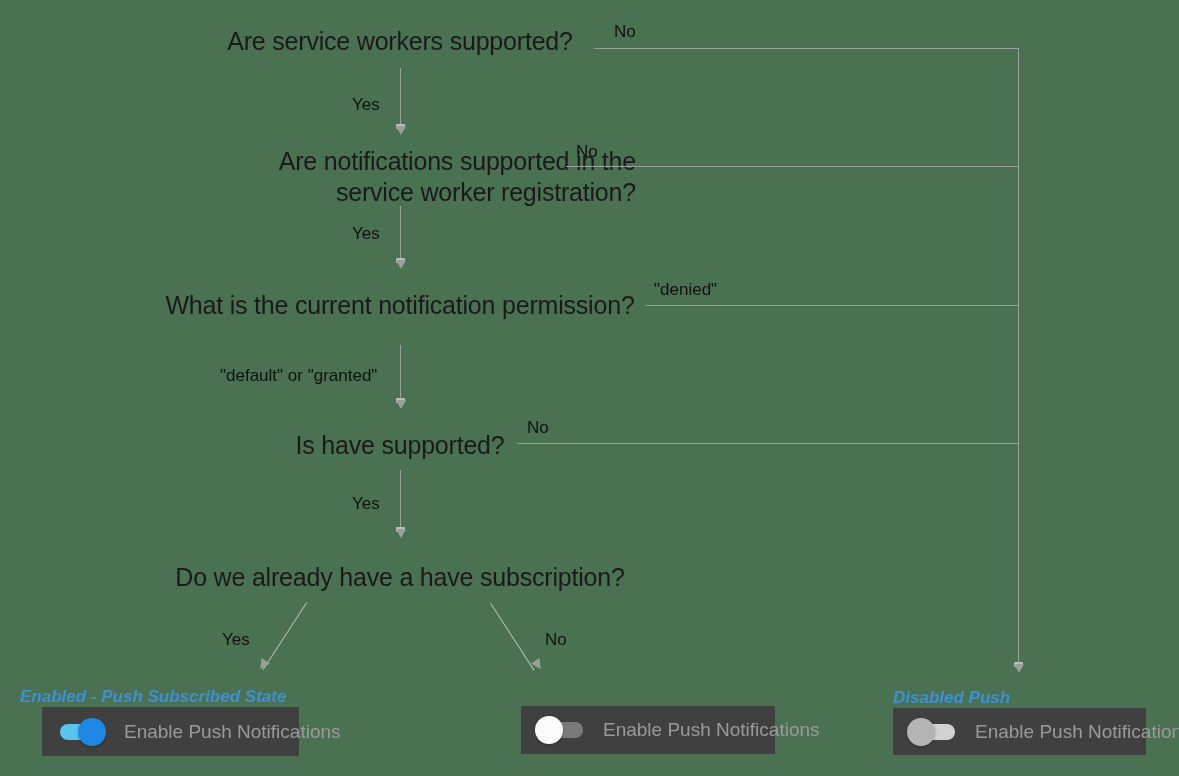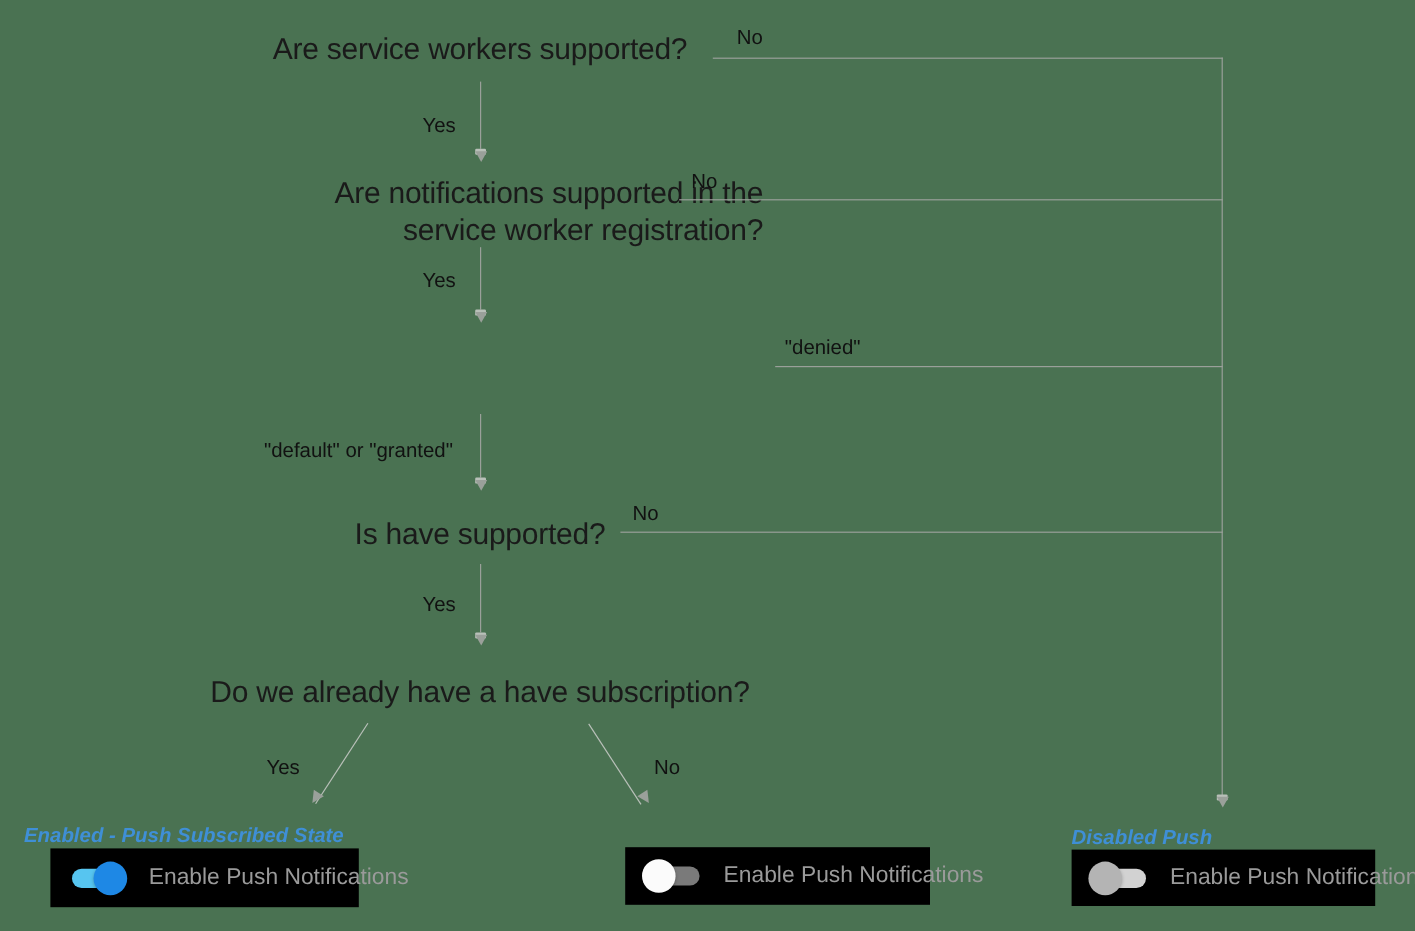--- a/index.html
+++ b/index.html
@@ -61,21 +61,21 @@
     position:absolute;
     color:#3f8fd6;
     font-size:17px;
     font-style:italic;
     font-weight:700;
     white-space:nowrap;
   }
 
   .card{
     position:absolute;
-    background:#000000;
+    background:#404040;
     display:flex;
     align-items:center;
     box-sizing:border-box;
   }
   .toggle{
     position:relative;
     flex:0 0 auto;
     width:44px;height:16px;
     border-radius:9px;
     margin-left:18px;
@@ -119,20 +119,21 @@
   <div class="node two-line" style="left:196px;top:146px;width:440px;text-align:right;">Are notifications supported in the service worker registration?</div>
 
   <div class="hline" style="left:566px;top:166px;width:453px;"></div>
   <div class="edge-label" style="left:576px;top:142px;">No</div>
 
   <div class="vline" style="left:400px;top:206px;height:52px;"></div>
   <div class="arrow-cap" style="left:396px;top:258px;"></div>
   <div class="arrow-down" style="left:396px;top:260px;"></div>
   <div class="edge-label" style="left:352px;top:224px;">Yes</div>
 
+  <div class="node" style="left:120px;top:290px;width:560px;">What is the current notification permission?</div>
 
   <div class="hline" style="left:646px;top:305px;width:373px;"></div>
   <div class="edge-label" style="left:654px;top:280px;">"denied"</div>
 
   <div class="vline" style="left:400px;top:345px;height:53px;"></div>
   <div class="arrow-cap" style="left:396px;top:398px;"></div>
   <div class="arrow-down" style="left:396px;top:400px;"></div>
   <div class="edge-label" style="left:220px;top:366px;">"default" or "granted"</div>
 
   <div class="node" style="left:250px;top:430px;width:300px;">Is have supported?</div>

